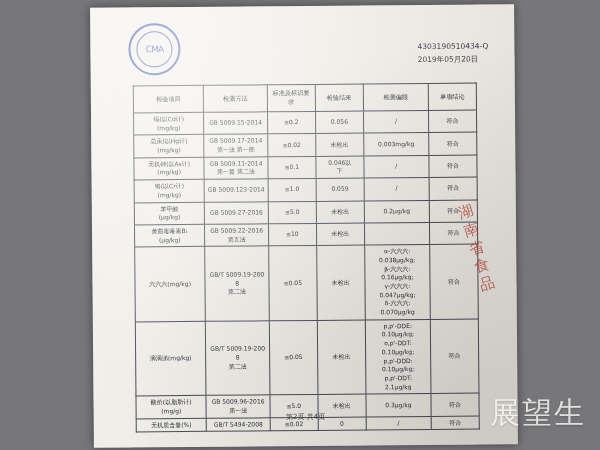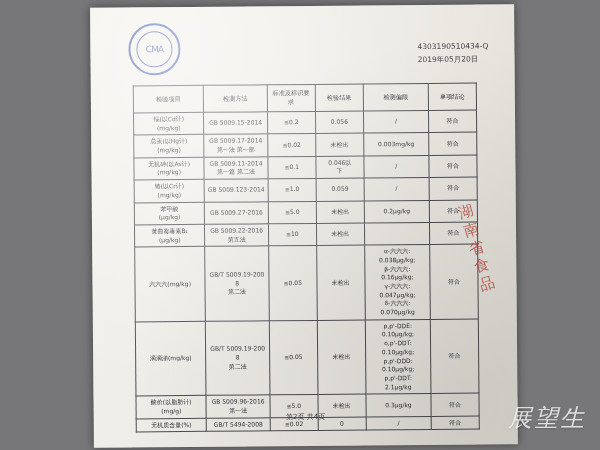--- a/index.html
+++ b/index.html
@@ -137,27 +137,26 @@
     text-align: center;
     transform: rotate(-16deg);
     pointer-events: none;
   }
   .red-mark span { display: block; }
   
   .watermark {
     position: absolute;
     right: 14px;
     bottom: 16px;
-    font-size: 24px;
+    font-size: 30px;
     color: rgba(255,255,255,0.78);
     font-family: "DejaVu Sans", sans-serif;
     letter-spacing: 2px;
     pointer-events: none;
     text-shadow: 0 1px 2px rgba(0,0,0,0.18);
-    font-style: italic;
   }
 </style>
 </head>
 <body>
 
 <div class="photo">
 
   <div class="sheet">
 
     <div class="seal">

